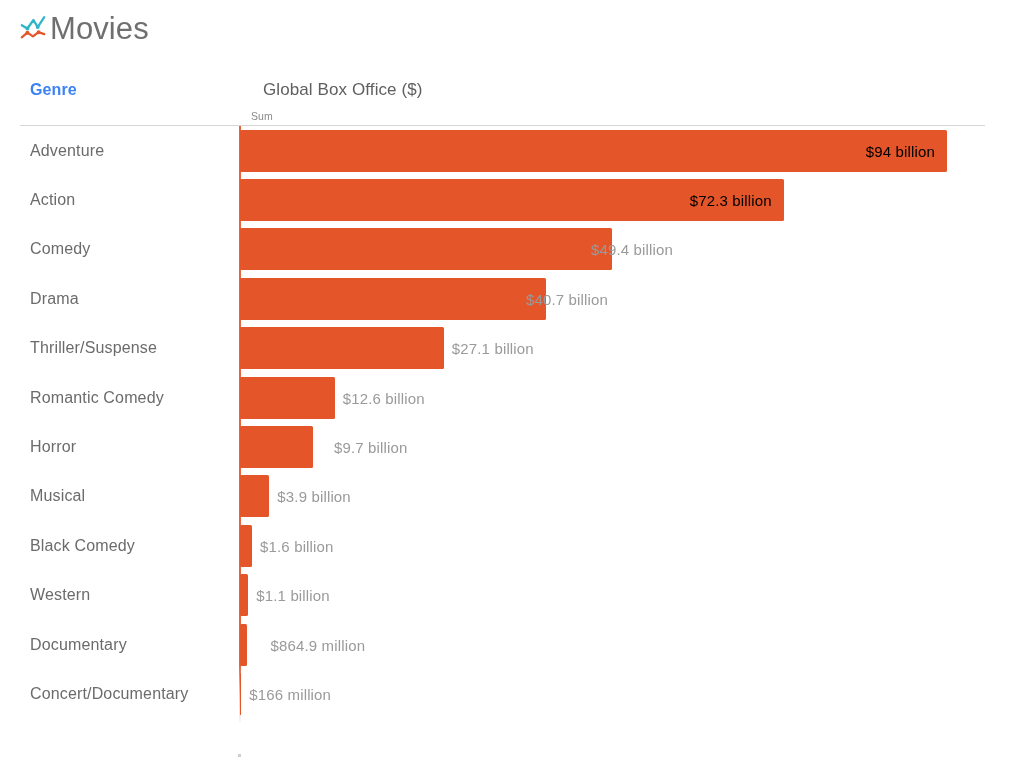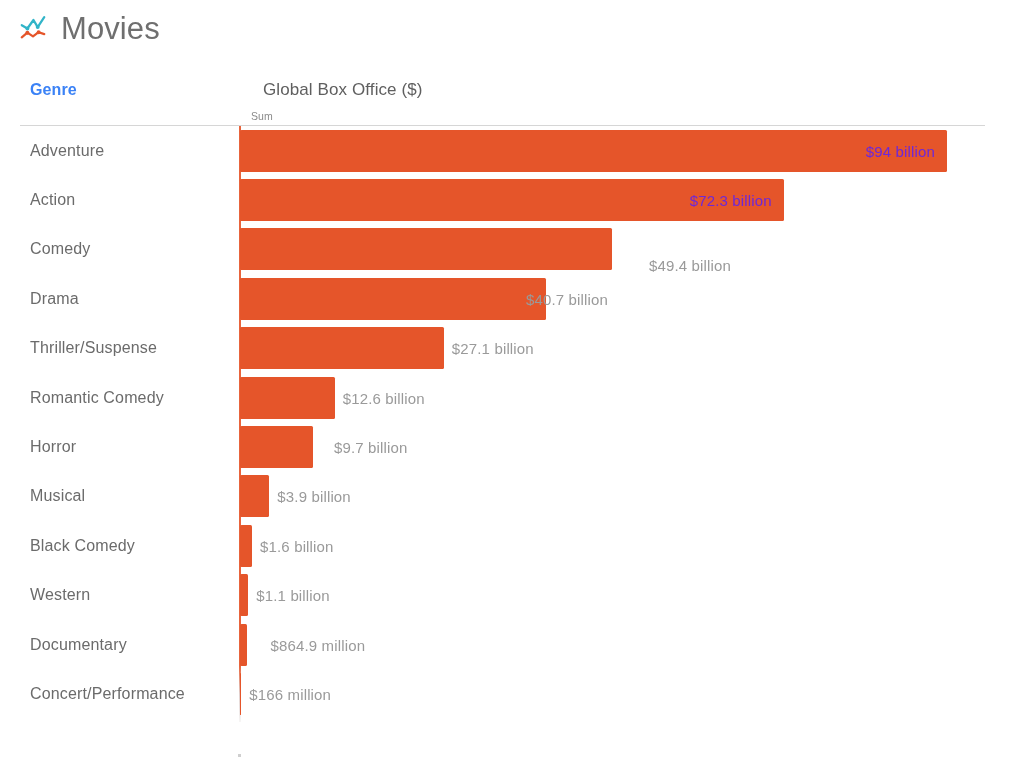--- a/index.html
+++ b/index.html
@@ -24,21 +24,21 @@
     box-sizing: border-box;
   }
 
   
   .title-bar {
     position: absolute;
     left: 18px;
     top: 6px;
     display: flex;
     align-items: center;
-    gap: 13px;
+    gap: 2px;
     height: 44px;
   }
   .viz-icon {
     width: 30px;
     height: 30px;
     display: block;
     flex: 0 0 auto;
   }
   .page-title {
     font-size: 31px;
@@ -149,21 +149,21 @@
   .bar-value {
     position: absolute;
     top: 50%;
     transform: translateY(-50%);
     font-size: 15px;
     font-weight: 400;
     letter-spacing: 0.15px;
     white-space: nowrap;
   }
   .bar-value.inside {
-    color: #6d28d9;
+    color: #000000;
     text-align: right;
   }
   .bar-value.outside {
     color: #9a9a9a;
   }
 </style>
 </head>
 <body>
 
 <div id="app">
@@ -196,21 +196,21 @@
         <div class="bar-value inside" style="left: 240px; width: 695px;">$94 billion</div>
       </div>
       <div class="row" style="top: 49.4px;">
         <div class="row-label">Action</div>
         <div class="bar" style="width: 543.788px; background: rgb(229, 85, 42);"></div>
         <div class="bar-value inside" style="left: 240px; width: 531.788px;">$72.3 billion</div>
       </div>
       <div class="row" style="top: 98.8px;">
         <div class="row-label">Comedy</div>
         <div class="bar" style="width: 371.551px; background: rgb(229, 85, 42);"></div>
-        <div class="bar-value outside" style="left: 649px; margin-top: 16px;">$49.4 billion</div>
+        <div class="bar-value outside" style="left: 591px;">$49.4 billion</div>
       </div>
       <div class="row" style="top: 148.2px;">
         <div class="row-label">Drama</div>
         <div class="bar" style="width: 306.116px; background: rgb(229, 85, 42);"></div>
         <div class="bar-value outside" style="left: 526px;">$40.7 billion</div>
       </div>
       <div class="row" style="top: 197.6px;">
         <div class="row-label">Thriller/Suspense</div>
         <div class="bar" style="width: 203.827px; background: rgb(229, 85, 42);"></div>
         <div class="bar-value outside" style="left: 451.827px;">$27.1 billion</div>
@@ -239,19 +239,19 @@
         <div class="row-label">Western</div>
         <div class="bar" style="width: 8.2734px; background: rgb(229, 85, 42);"></div>
         <div class="bar-value outside" style="left: 256.273px;">$1.1 billion</div>
       </div>
       <div class="row" style="top: 494px;">
         <div class="row-label">Documentary</div>
         <div class="bar" style="width: 6.50515px; background: rgb(229, 85, 42);"></div>
         <div class="bar-value outside" style="left: 254.505px; margin-left: 16px;">$864.9 million</div>
       </div>
       <div class="row" style="top: 543.4px;">
-        <div class="row-label">Concert/Performance</div>
+        <div class="row-label">Concert/Documentary</div>
         <div class="bar" style="width: 1.24853px; background: rgb(229, 85, 42);"></div>
         <div class="bar-value outside" style="left: 249.249px;">$166 million</div>
       </div>
     </div>
 
 </div>
 
 </body></html>

